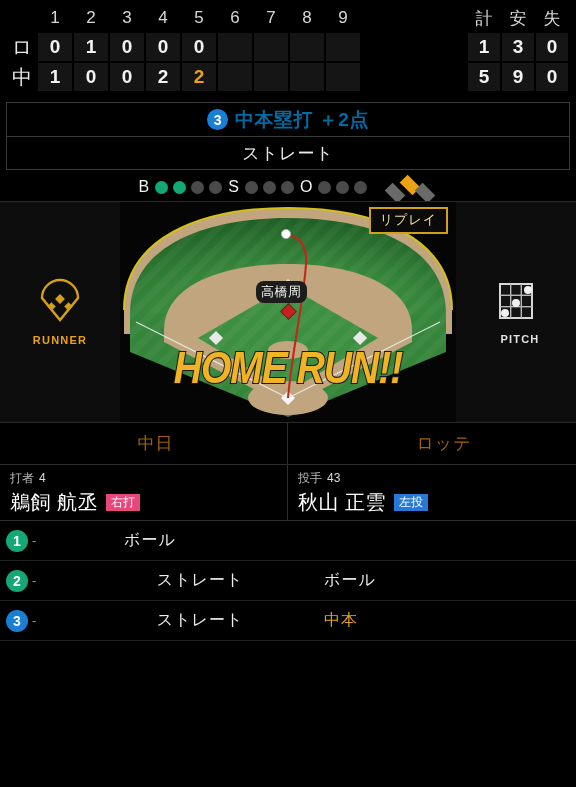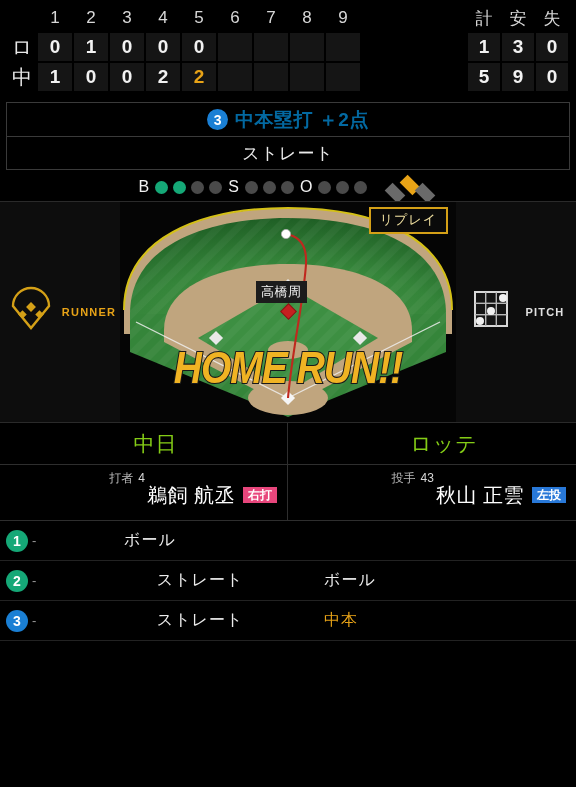--- a/index.html
+++ b/index.html
@@ -185,21 +185,21 @@
     border-top: 1px solid #2a2a2a;
     border-bottom: 1px solid #2a2a2a;
     display: flex;
     align-items: center;
   }
 
   .side-btn {
     width: 120px;
     flex: 0 0 120px;
     display: flex;
-    flex-direction: row;
+    flex-direction: column;
     align-items: center;
     justify-content: center;
     gap: 4px;
   }
   .side-btn .side-label {
     font-size: 11px;
     font-weight: 700;
     letter-spacing: 1.2px;
   }
   .side-btn.runner .side-label { color: #e8a317; }
@@ -230,20 +230,21 @@
   .fielder-tag {
     position: absolute;
     left: 136px;
     top: 79px;
     background: #1c1c1c;
     color: #f2f2f2;
     font-size: 13px;
     padding: 2px 5px;
     z-index: 5;
     letter-spacing: 0.5px;
+    border-radius: 8px;
   }
   .homerun-text {
     position: absolute;
     left: 0;
     right: 0;
     top: 144px;
     text-align: center;
     font-size: 39px;
     font-weight: 900;
     font-style: italic;
@@ -260,59 +261,60 @@
   .team-header {
     display: flex;
     height: 42px;
     border-bottom: 1px solid #2e2e2e;
   }
   .team-header > div {
     flex: 1 1 50%;
     display: flex;
     align-items: center;
     justify-content: center;
-    font-size: 21px;
-    color: #84cc16;
+    font-size: 17px;
+    color: #a16207;
     letter-spacing: 1px;
     padding-left: 24px;
   }
   .team-header > div:first-child { border-right: 1px solid #2e2e2e; }
 
   
   .matchup {
     display: flex;
     height: 56px;
     border-bottom: 1px solid #2e2e2e;
   }
   .matchup > div {
     flex: 1 1 50%;
     padding: 5px 10px 0 10px;
     display: flex;
-    justify-content: flex-end;
+    flex-direction: column;
+    justify-content: flex-start;
     gap: 2px;
   }
   .matchup > div:first-child { border-right: 1px solid #2e2e2e; }
   .mu-role {
     font-size: 12px;
     color: #b8b8b8;
   }
   .mu-role .mu-num { margin-left: 5px; color: #d8d8d8; }
   .mu-name-line {
     display: flex;
     align-items: center;
     gap: 8px;
   }
   .mu-name {
     font-size: 20px;
     color: #ffffff;
     letter-spacing: 0.5px;
   }
   .mu-tag {
     font-size: 12px;
-    font-weight: 700;
+    font-weight: 400;
     padding: 2px 5px;
     color: #fff;
     line-height: 1.05;
   }
   .mu-tag.bat { background: #e8467c; }
   .mu-tag.throw { background: #2878d8; }
 
   
   .pitch-log { background: #000; }
   .log-row {

